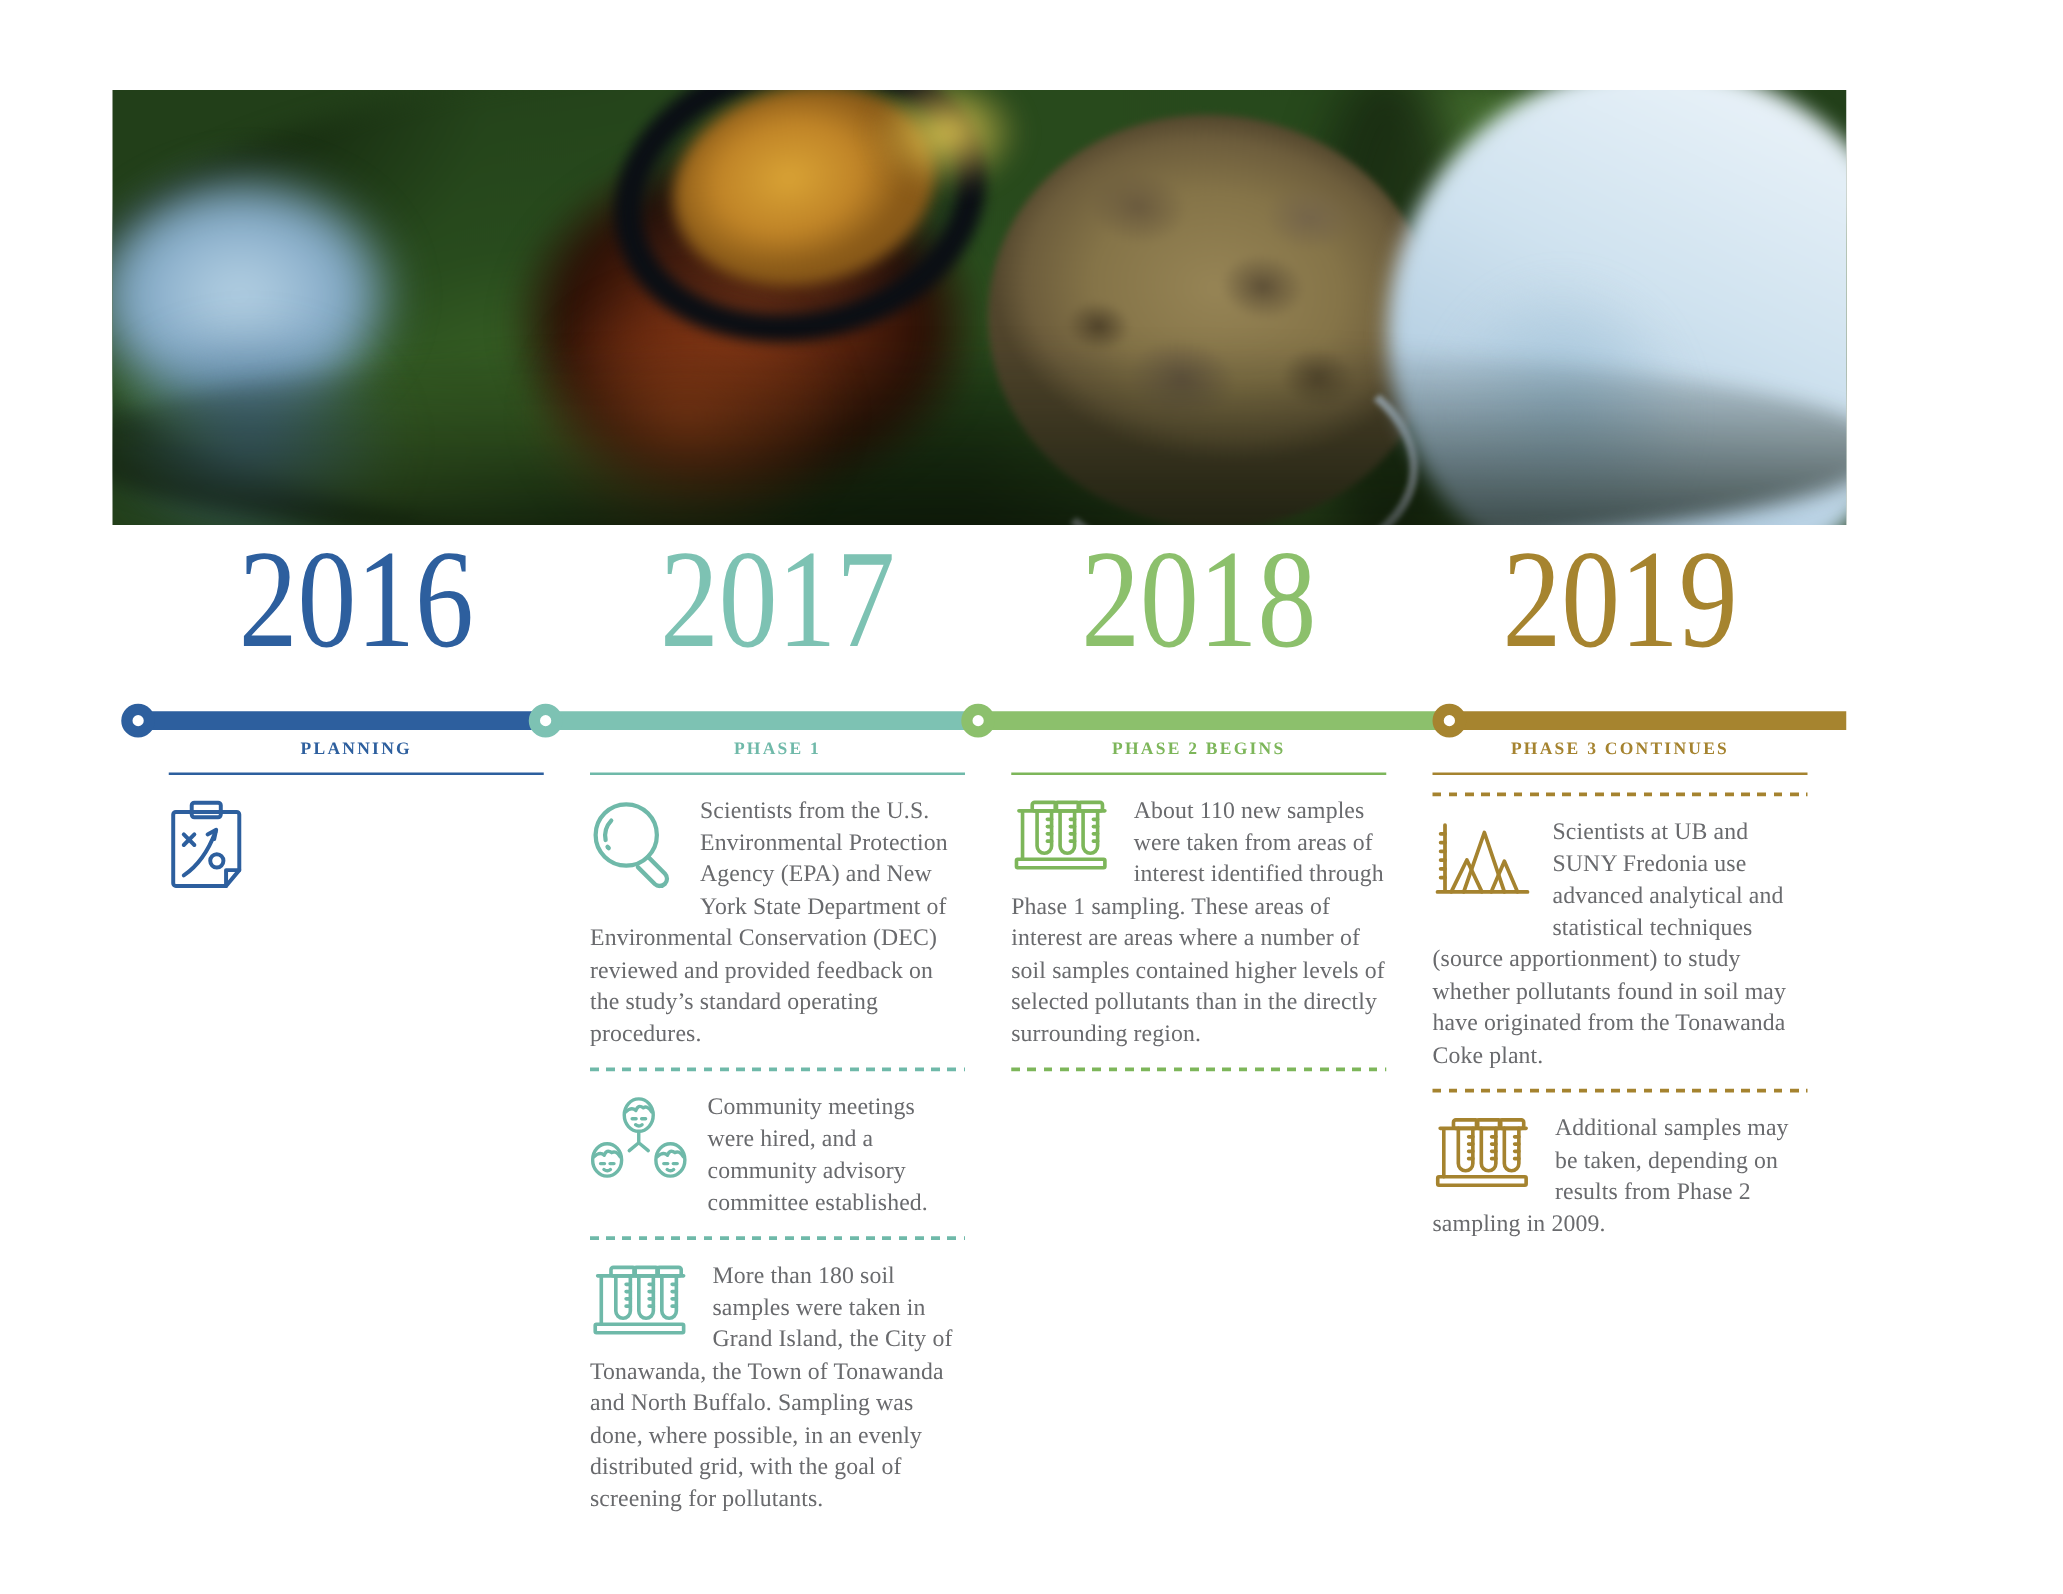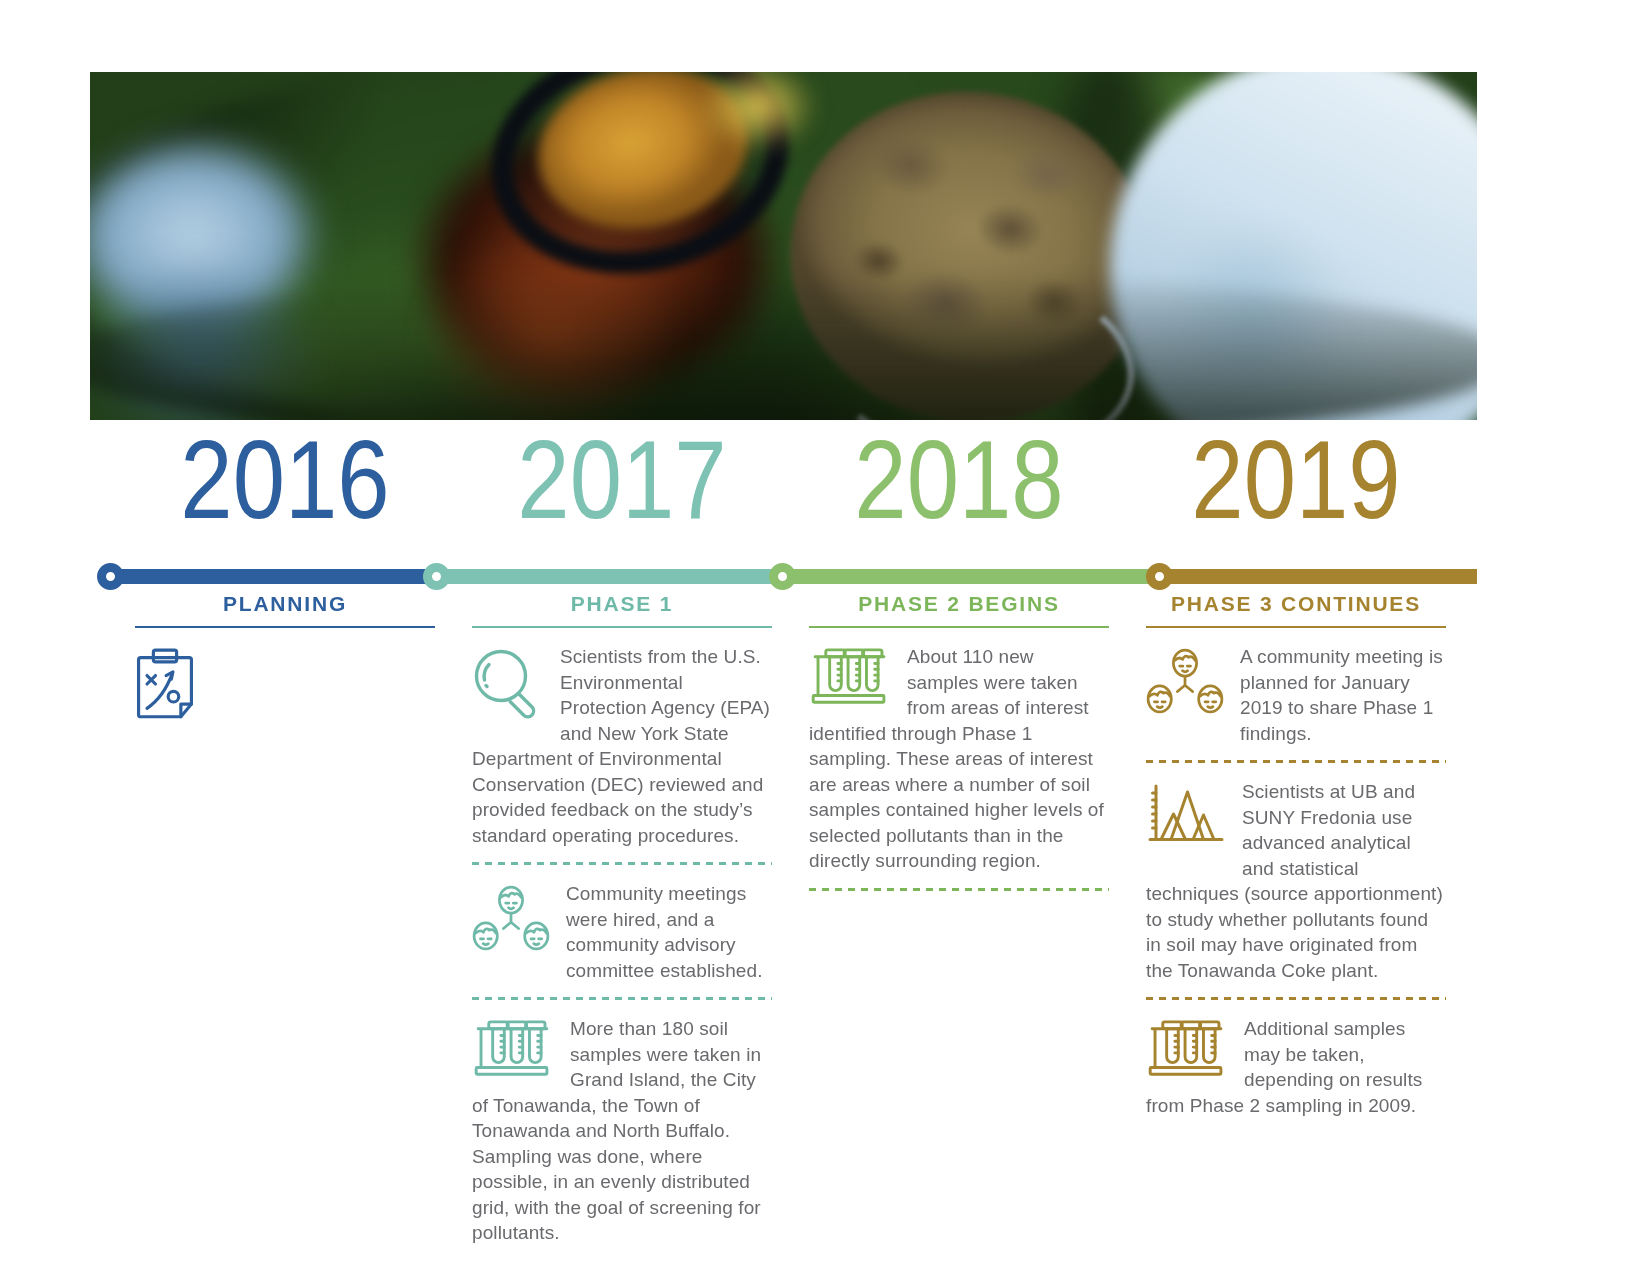--- a/index.html
+++ b/index.html
@@ -1,18 +1,18 @@
 <!DOCTYPE html>
 <html><head>
 <meta charset="utf-8">
 <style>
   *{box-sizing:border-box;margin:0;padding:0}
   html,body{background:#fff}
   .page{position:relative;width:1650px;height:1275px;background:#fff;
-        font-family:Liberation Sans, sans-serif;overflow:hidden}
+        font-family:Liberation Serif, serif;overflow:hidden}
 
   
   .hero{position:absolute;left:90px;top:72px;width:1387px;height:348px;overflow:hidden;background:#223f19}
   .hero .ph{position:absolute;border-radius:50%}
   .ph-base{inset:-40px;border-radius:0;filter:blur(10px);
     background:
       radial-gradient(420px 300px at 3% 12%, #0c1808 0%, rgba(12,24,8,0) 70%),
       radial-gradient(520px 400px at 48% 118%, #0e1c0a 0%, rgba(14,28,10,0) 70%),
       radial-gradient(300px 220px at 12% 88%, #4f8034 0%, rgba(79,128,52,0) 70%),
       radial-gradient(260px 200px at 26% 72%, #3c6526 0%, rgba(60,101,38,0) 70%),
@@ -81,21 +81,21 @@
   .seg-4{width:317px;background:#a6842f}
   .node{position:absolute;top:563px;width:27px;height:27px;border-radius:50%;background:#fff;z-index:3}
   .node-1{left:97px;border:9px solid #2d5f9e}
   .node-2{left:423px;border:9px solid #7dc2b3}
   .node-3{left:769px;border:9px solid #8cc06c}
   .node-4{left:1146px;border:9px solid #a6842f}
 
   
   .columns{position:absolute;left:135px;top:592px;width:1311px;display:grid;
            grid-template-columns:repeat(4,300px);column-gap:37px;align-items:start}
-  .col-header{font-size:21px;font-weight:700;letter-spacing:1.8px;text-align:center;color:var(--main)}
+  .col-header{font-size:14px;font-weight:700;letter-spacing:1.8px;text-align:center;color:var(--main)}
   .col-rule{height:2px;background:var(--main);margin-top:10px}
   .dash{height:3px;margin:14px 0 12px;
         background:repeating-linear-gradient(90deg,var(--main) 0 7px,transparent 7px 13px)}
   .block{margin-top:16px}
   .block::after{content:"";display:block;clear:both}
   .icon{float:left;color:var(--main);margin:3px 16px 8px 0}
   .icon svg{display:block;width:100%;height:100%;fill:none;stroke:currentColor;
             stroke-linecap:round;stroke-linejoin:round}
   .i-clip{width:60px;height:74px}
   .i-mag{width:72px;height:72px}
@@ -246,39 +246,20 @@
           </svg>
         </span>
         <p class="block-text">About 110 new samples were taken from areas of interest identified through Phase 1 sampling. These areas of interest are areas where a number of soil samples contained higher levels of selected pollutants than in the directly surrounding region.</p>
       </div>
       <div class="dash"></div>
     </section>
 
     <section class="c-gold">
       <h2 class="col-header">PHASE 3 CONTINUES</h2>
       <div class="col-rule"></div>
-      <div class="block">
-        <span class="icon i-people">
-          <svg viewBox="0 0 74 64" stroke-width="2.6">
-            <defs>
-              <g id="faceG">
-                <ellipse cx="13" cy="15" rx="11" ry="12.3"></ellipse>
-                <path d="M3.2 12.5 Q7.5 8.5 10.8 11.5 Q12.5 6.5 16.5 9.5 Q19.5 7.5 22.8 12.5"></path>
-                <path d="M8 17.8 h3 M15.2 17.8 h3"></path>
-                <path d="M10.6 22.3 q2.6 2 4.9 0"></path>
-              </g>
-            </defs>
-            <use href="#faceG" x="24" y="0"></use>
-            <use href="#faceG" x="0" y="34"></use>
-            <use href="#faceG" x="48" y="34"></use>
-            <path d="M37 27.8 V36 M37 36 l-7.2 6 M37 36 l7.2 6"></path>
-          </svg>
-        </span>
-        <p class="block-text">A community meeting is planned for January 2019 to share Phase 1 findings.</p>
-      </div>
       <div class="dash"></div>
       <div class="block">
         <span class="icon i-chart">
           <svg viewBox="0 0 80 66" stroke-width="3">
             <path d="M10 4 V57.5 M4 57.5 H76"></path>
             <path d="M6.5 11 H10 M6.5 18 H10 M6.5 25 H10 M6.5 32 H10 M6.5 39 H10 M6.5 46 H10"></path>
             <path d="M15 57.5 L27.5 32 L39.5 57.5"></path>
             <path d="M25 57.5 L41.5 10 L57.5 57.5"></path>
             <path d="M47 57.5 L57.5 33 L68 57.5"></path>
           </svg>

